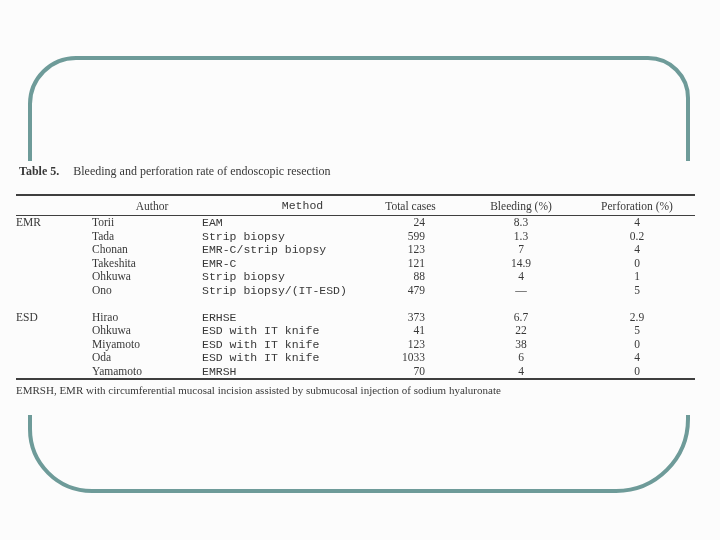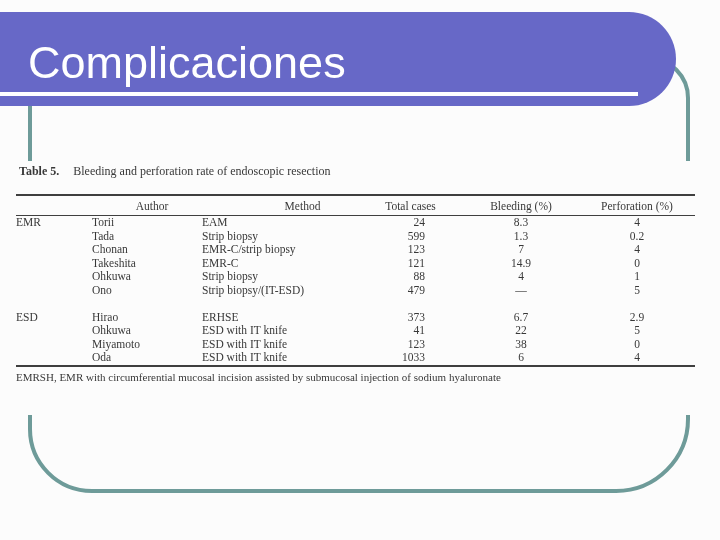--- a/index.html
+++ b/index.html
@@ -74,45 +74,41 @@
   }
   table.journal tbody td {
     padding:0;
     height:13.5px; line-height:13.5px;
     white-space:nowrap; overflow:visible;
   }
   tr.spacer td { height:12px; }
 
   .col-group  { text-align:left; }
   .col-author { text-align:left; }
-  .col-method { text-align:left; }
+  .col-method { text-align:left;font-family:Liberation Mono, monospace; }
   td.col-total  { text-align:right; padding-right:38px !important; }
   th.col-total  { text-align:center; }
   .col-bleed  { text-align:center; }
   .col-perf   { text-align:center; }
   th.col-author { text-align:left; padding-left:10px !important; }
   th.col-method { text-align:left; padding-left:45px !important; }
 
   .footnote {
     margin:4px 0 0 10px;
     font-size:11px; line-height:13px;
     white-space:nowrap;
   }
 </style>
 </head>
 <body>
 
 <div class="slide">
 
   <div class="frame"></div>
 
-  <div class="title-bar">
-    <div class="title">Complicaciones</div>
-    <div class="title-underline"></div>
-  </div>
 
   <div class="table-panel">
     <div class="caption">
       <span class="cap-label">Table 5.</span><span>Bleeding and perforation rate of endoscopic resection</span>
     </div>
 
     <table class="journal">
       <colgroup>
         <col style="width:76px">
           <col style="width:110px">
@@ -208,19 +204,27 @@
             <td class="col-perf">0</td>
           </tr>
           <tr>
             <td class="col-group"></td>
             <td class="col-author">Oda</td>
             <td class="col-method">ESD with IT knife</td>
             <td class="col-total">1033</td>
             <td class="col-bleed">6</td>
             <td class="col-perf">4</td>
           </tr>
+          <tr>
+            <td class="col-group"></td>
+            <td class="col-author">Yamamoto</td>
+            <td class="col-method">EMRSH</td>
+            <td class="col-total">70</td>
+            <td class="col-bleed">4</td>
+            <td class="col-perf">0</td>
+          </tr>
         </tbody>
     </table>
 
     <div class="footnote">EMRSH, EMR with circumferential mucosal incision assisted by submucosal injection of sodium hyaluronate</div>
   </div>
 
 </div>
 
 </body></html>

